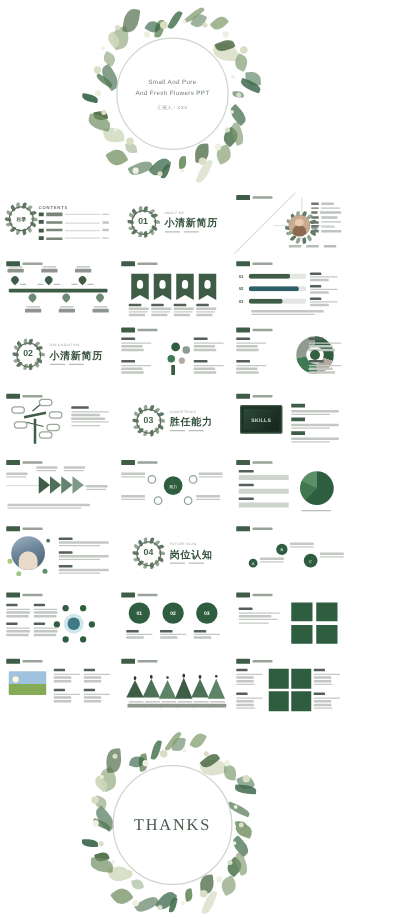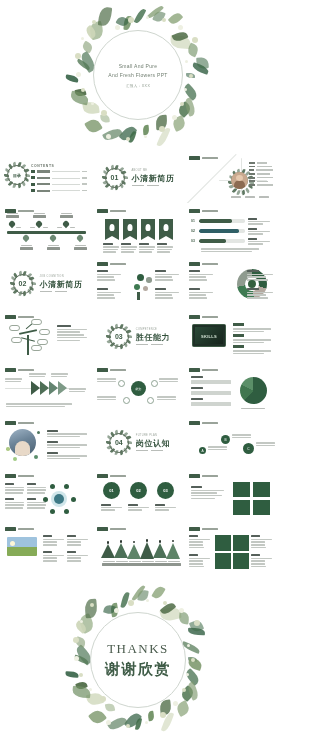--- a/index.html
+++ b/index.html
@@ -1073,17 +1073,16 @@
         <div class="leaf" style="width: 3px; height: 3px; border-radius: 50%; background: rgb(238, 240, 226); left: 91.8932px; top: 13.2398px;"></div>
         <div class="leaf" style="width: 4px; height: 4px; border-radius: 50%; background: rgb(217, 222, 196); left: 108.994px; top: 15.076px;"></div>
         <div class="leaf" style="width: 5px; height: 5px; border-radius: 50%; background: rgb(238, 240, 226); left: 125.435px; top: 22.2481px;"></div>
         <div class="leaf" style="width: 6px; height: 6px; border-radius: 50%; background: rgb(217, 222, 196); left: 139.578px; top: 34.5355px;"></div>
         <div class="leaf" style="width: 3px; height: 3px; border-radius: 50%; background: rgb(238, 240, 226); left: 132.599px; top: 58.5699px;"></div>
         <div class="leaf" style="width: 4px; height: 4px; border-radius: 50%; background: rgb(217, 222, 196); left: 136.994px; top: 72.792px;"></div>
       </div>
     <div class="ring-line"></div>
     <div class="close-txt">
       <div class="close-en">THANKS</div>
-      <div class="close-cn">谢谢欣赏</div>
     </div>
   </div>
 
 </div>
 
 </body></html>

